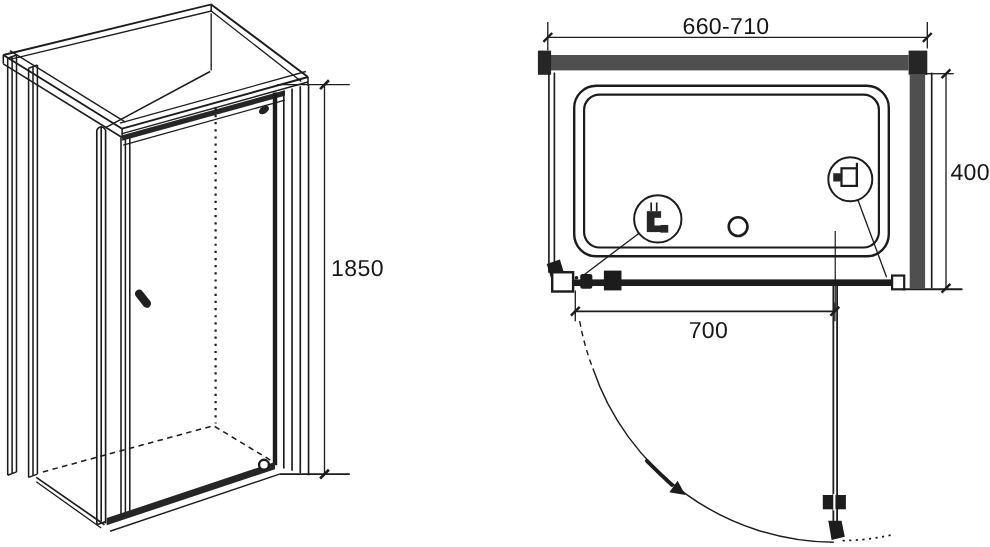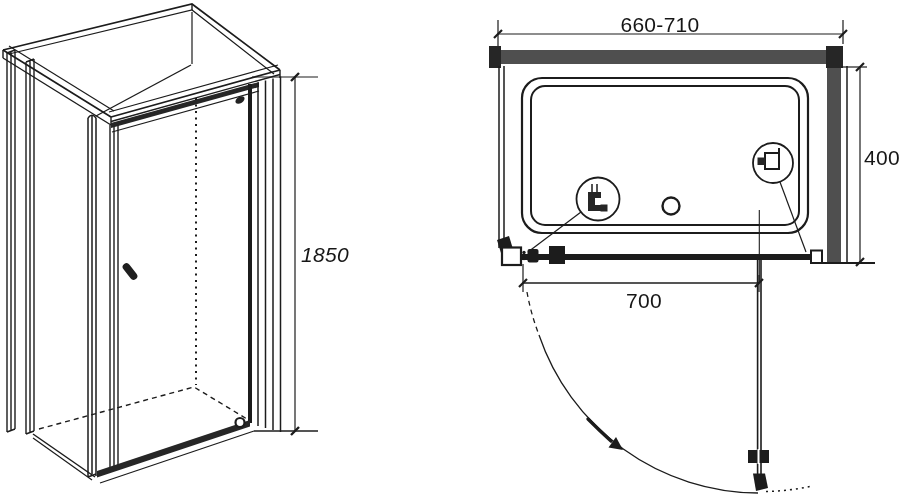--- a/index.html
+++ b/index.html
@@ -158,15 +158,15 @@
       </g>
     </g>
   </svg>
 
   <div class="dim-label center-x" style="left:660px;top:13px;">660-710</div>
 
   <div class="dim-label" style="left:864px;top:146px;">400</div>
 
   <div class="dim-label center-x" style="left:644px;top:289px;">700</div>
 
-  <div class="dim-label" style="left:301px;top:243px;font-style:italic;">1850</div>
+  <div class="dim-label" style="left:301px;top:233px;">1850</div>
 
 </div>
 
 </body></html>

